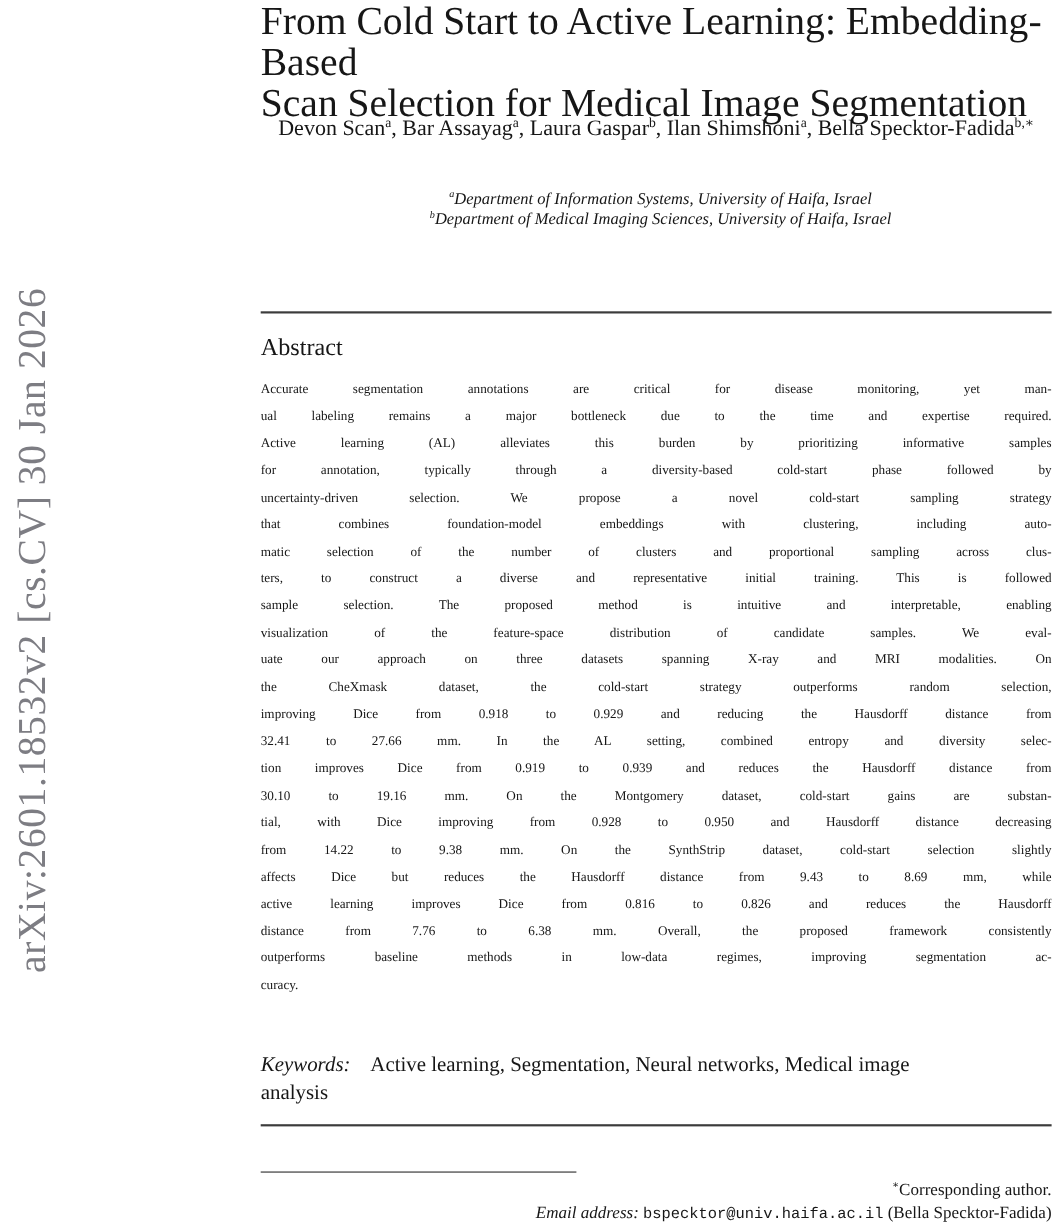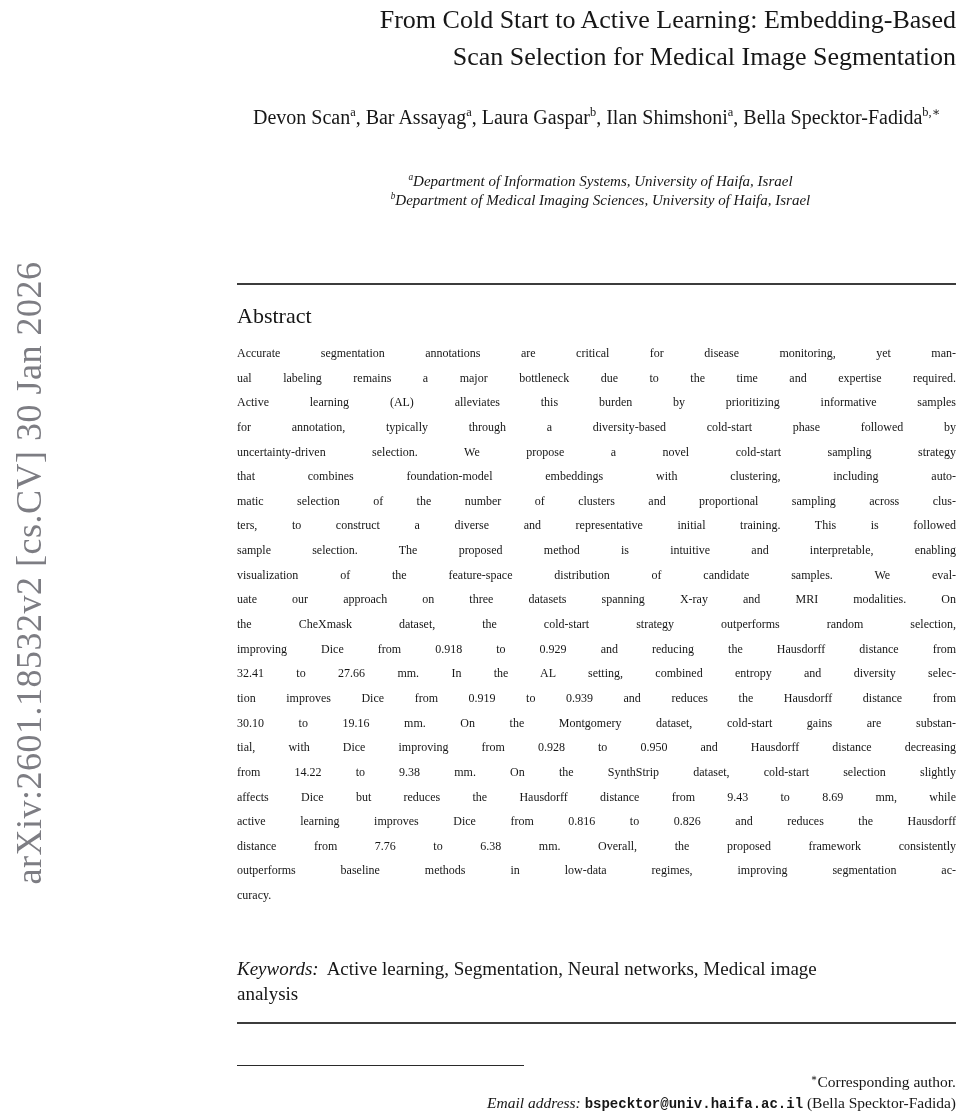--- a/index.html
+++ b/index.html
@@ -35,24 +35,24 @@
   
   .column{
     position:absolute;
     left:237px;top:0;
     width:719px;height:1112px;
   }
   .title{
     position:absolute;
     top:1px;left:0;right:0;
     margin:0;
-    font-size:26px;
+    font-size:36px;
     font-weight:normal;
     line-height:37px;
-    text-align:right;
+    text-align:left;
   }
   .title-line{display:block;}
   .authors{
     position:absolute;
     top:100px;left:0;right:0;
     font-size:20px;
     line-height:34px;
     text-align:center;
   }
   sup{font-size:62%;line-height:0;}
@@ -91,38 +91,37 @@
     text-align-last:justify;
     overflow:hidden;
   }
   .abs-line:last-child{text-align-last:left;}
   .keywords{
     position:absolute;
     top:957px;left:0;right:0;
     font-size:19px;
     line-height:24.6px;
   }
-  .kw-label{font-style:italic;margin-right:8px;}
+  .kw-label{font-style:italic;margin-right:18px;}
   .footnote{
     position:absolute;
     top:1065px;left:0;right:0;
     font-size:15.5px;
     line-height:21px;
   }
   .fn-rule{
     width:287px;
     border:none;margin:0 0 5px 0;
     border-top:1px solid #2a2a2a;
   }
   .fn-line1,.fn-line2{padding-left:20px;text-align:right;}
   .fn-email-label{font-style:italic;}
   .fn-email{
     font-family:"Liberation Mono","DejaVu Sans Mono",monospace;
     font-size:14px;
-    font-weight:bold;
   }
 </style>
 </head>
 <body>
 
 <div class="page">
 
   <div class="watermark">arXiv:2601.18532v2  [cs.CV]  30 Jan 2026</div>
 
   <main class="column">

